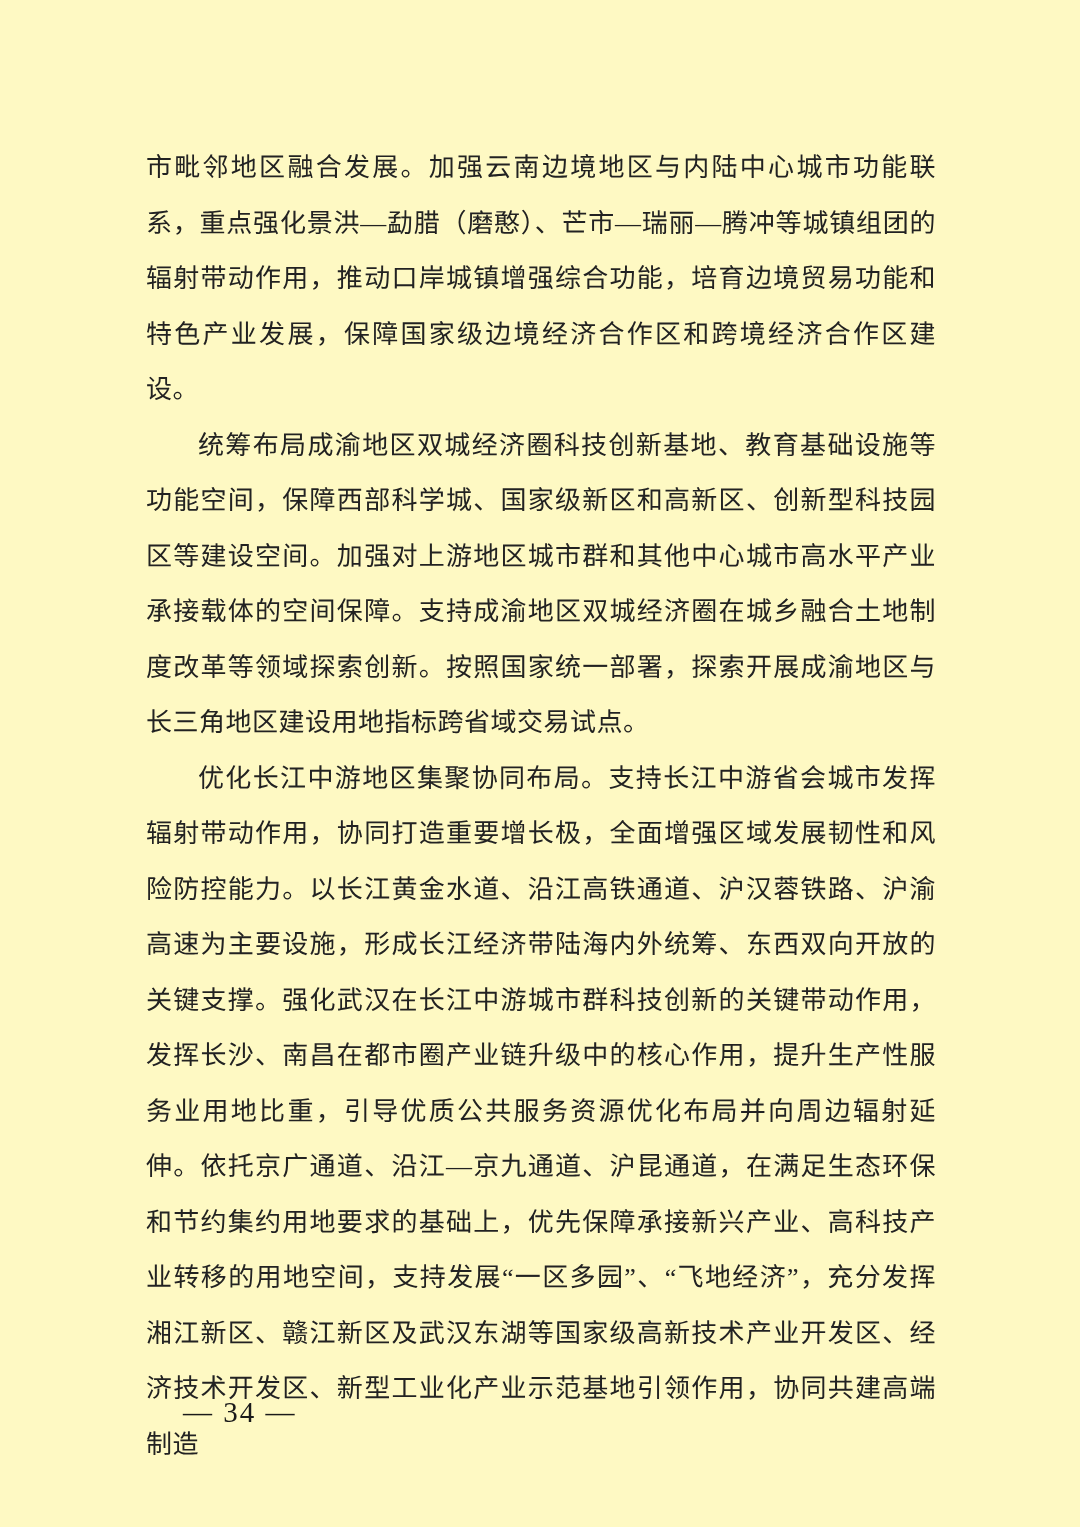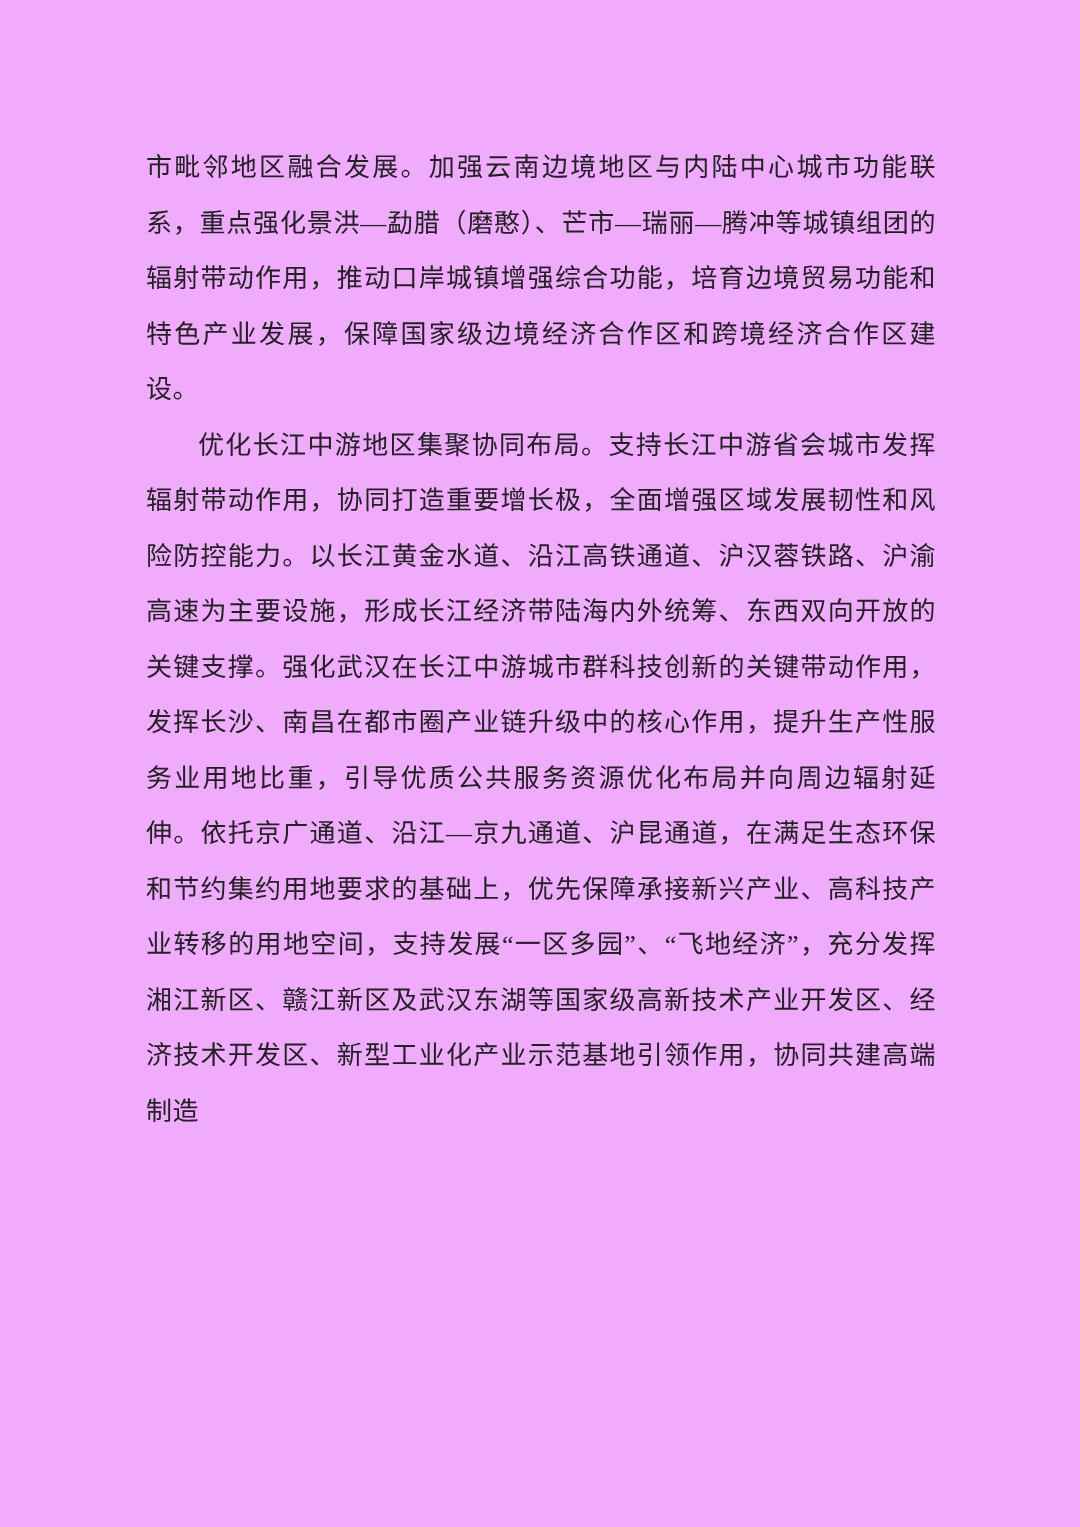--- a/index.html
+++ b/index.html
@@ -4,21 +4,21 @@
 <style>
   html, body {
     margin: 0;
     padding: 0;
     background: #ffffff;
   }
   .page {
     position: relative;
     width: 1080px;
     height: 1527px;
-    background: #f0abfc;
+    background: #fef9c3;
     overflow: hidden;
   }
   .content {
     position: absolute;
     left: 146px;
     top: 140px;
     width: 790px;
     color: #222222;
     font-family: "Liberation Serif", "DejaVu Serif", serif;
     font-size: 26px;
@@ -47,15 +47,19 @@
     letter-spacing: 2px;
     white-space: pre;
   }
 </style>
 </head>
 <body>
 
 <div class="page">
   <div class="content">
     <p class="para">市毗邻地区融合发展。加强云南边境地区与内陆中心城市功能联系，重点强化景洪—勐腊（磨憨）、芒市—瑞丽—腾冲等城镇组团的辐射带动作用，推动口岸城镇增强综合功能，培育边境贸易功能和特色产业发展，保障国家级边境经济合作区和跨境经济合作区建设。</p>
+    <p class="para indent">统筹布局成渝地区双城经济圈科技创新基地、教育基础设施等功能空间，保障西部科学城、国家级新区和高新区、创新型科技园区等建设空间。加强对上游地区城市群和其他中心城市高水平产业承接载体的空间保障。支持成渝地区双城经济圈在城乡融合土地制度改革等领域探索创新。按照国家统一部署，探索开展成渝地区与长三角地区建设用地指标跨省域交易试点。</p>
     <p class="para indent"><span class="bold-lead">优化长江中游地区集聚协同布局。</span><span>支持长江中游省会城市发挥辐射带动作用，协同打造重要增长极，全面增强区域发展韧性和风险防控能力。以长江黄金水道、沿江高铁通道、沪汉蓉铁路、沪渝高速为主要设施，形成长江经济带陆海内外统筹、东西双向开放的关键支撑。强化武汉在长江中游城市群科技创新的关键带动作用，发挥长沙、南昌在都市圈产业链升级中的核心作用，提升生产性服务业用地比重，引导优质公共服务资源优化布局并向周边辐射延伸。依托京广通道、沿江—京九通道、沪昆通道，在满足生态环保和节约集约用地要求的基础上，优先保障承接新兴产业、高科技产业转移的用地空间，支持发展“一区多园”、“飞地经济”，充分发挥湘江新区、赣江新区及武汉东湖等国家级高新技术产业开发区、经济技术开发区、新型工业化产业示范基地引领作用，协同共建高端制造</span></p>
+  </div>
+  <div class="footer">
+    <span>— 34 —</span>
   </div>
 </div>
 
 </body></html>

